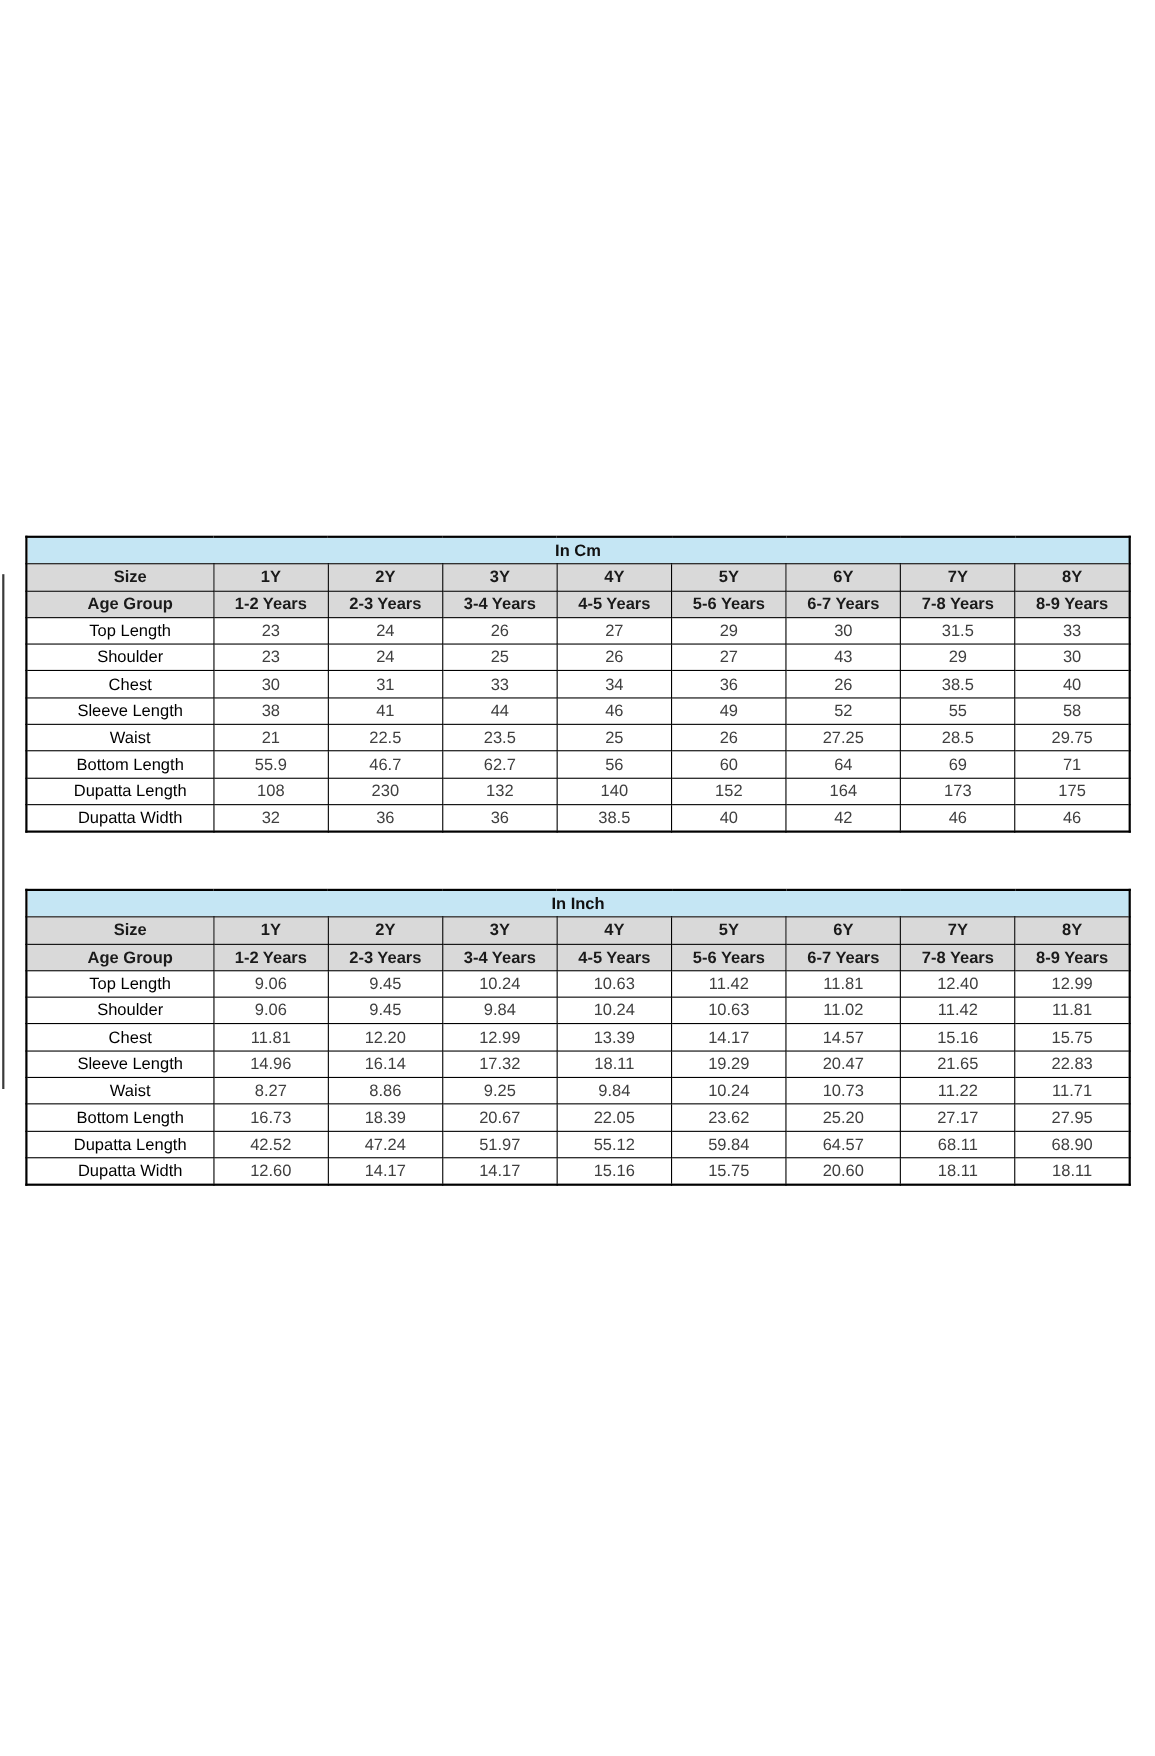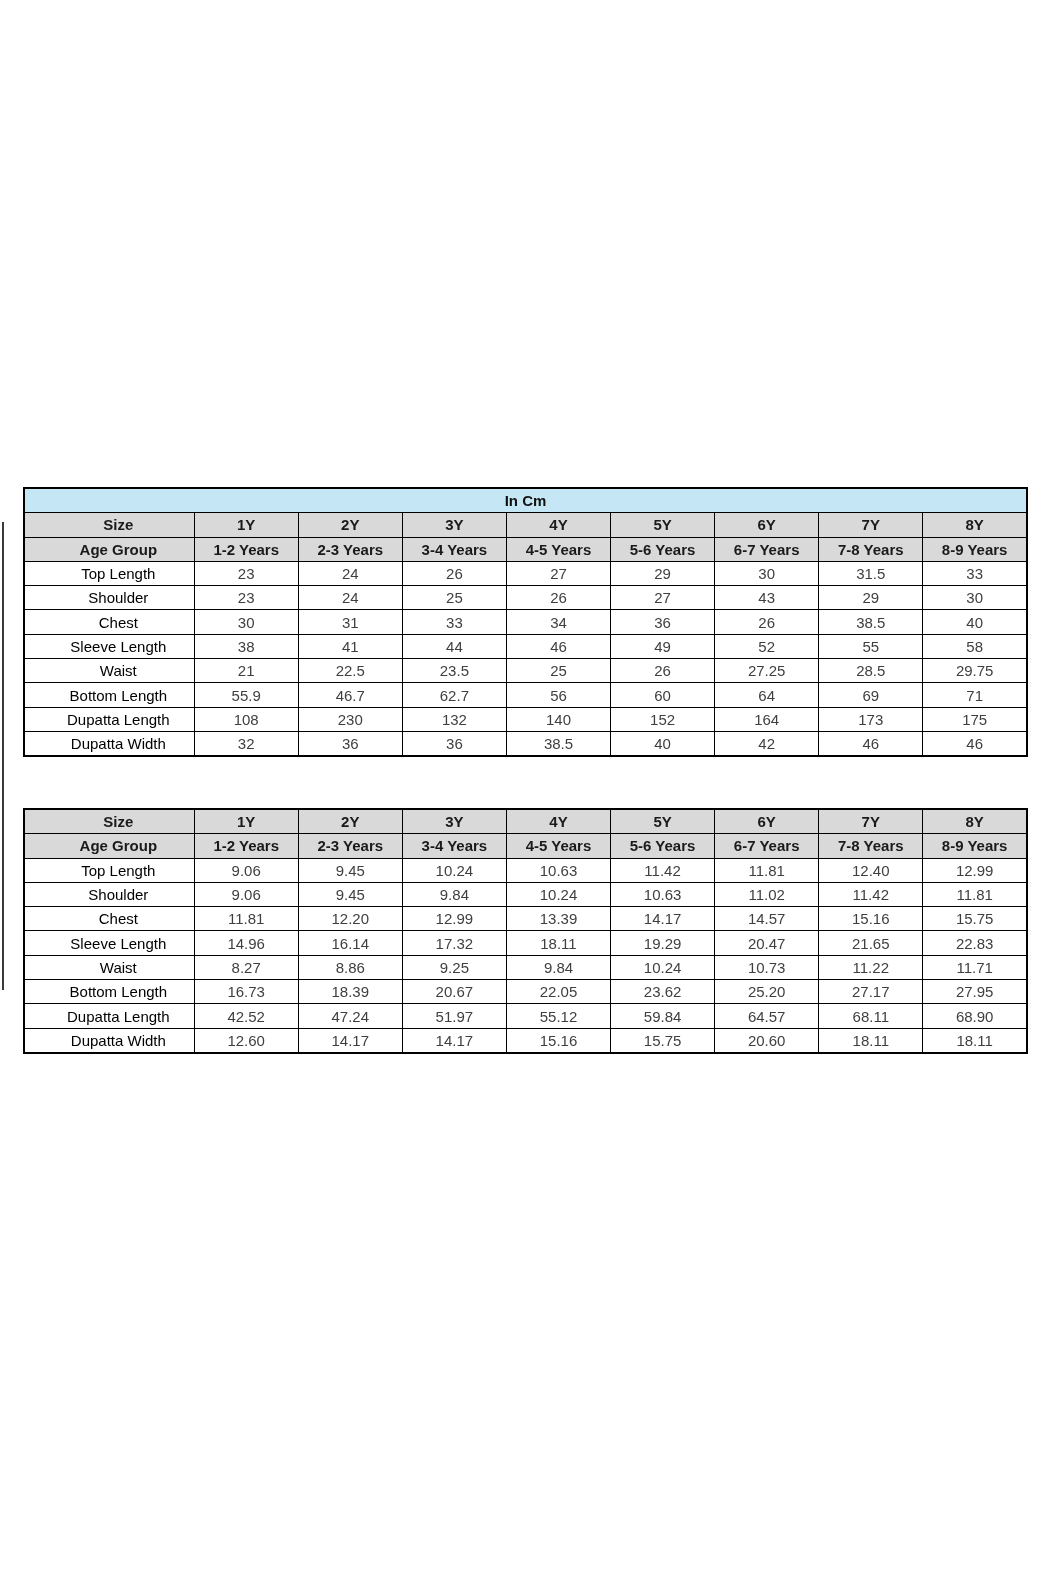--- a/index.html
+++ b/index.html
@@ -211,20 +211,23 @@
         <col class="col-data">
         <col class="col-data">
         <col class="col-data">
         <col class="col-data">
         <col class="col-data">
         <col class="col-data">
         <col class="col-data">
         <col class="col-data">
       </colgroup>
       <tbody>
+        <tr class="title-row">
+          <td colspan="9">In Inch</td>
+        </tr>
         <tr class="hdr">
           <td class="lbl">Size</td>
           <td>1Y</td>
           <td>2Y</td>
           <td>3Y</td>
           <td>4Y</td>
           <td>5Y</td>
           <td>6Y</td>
           <td>7Y</td>
           <td>8Y</td>

